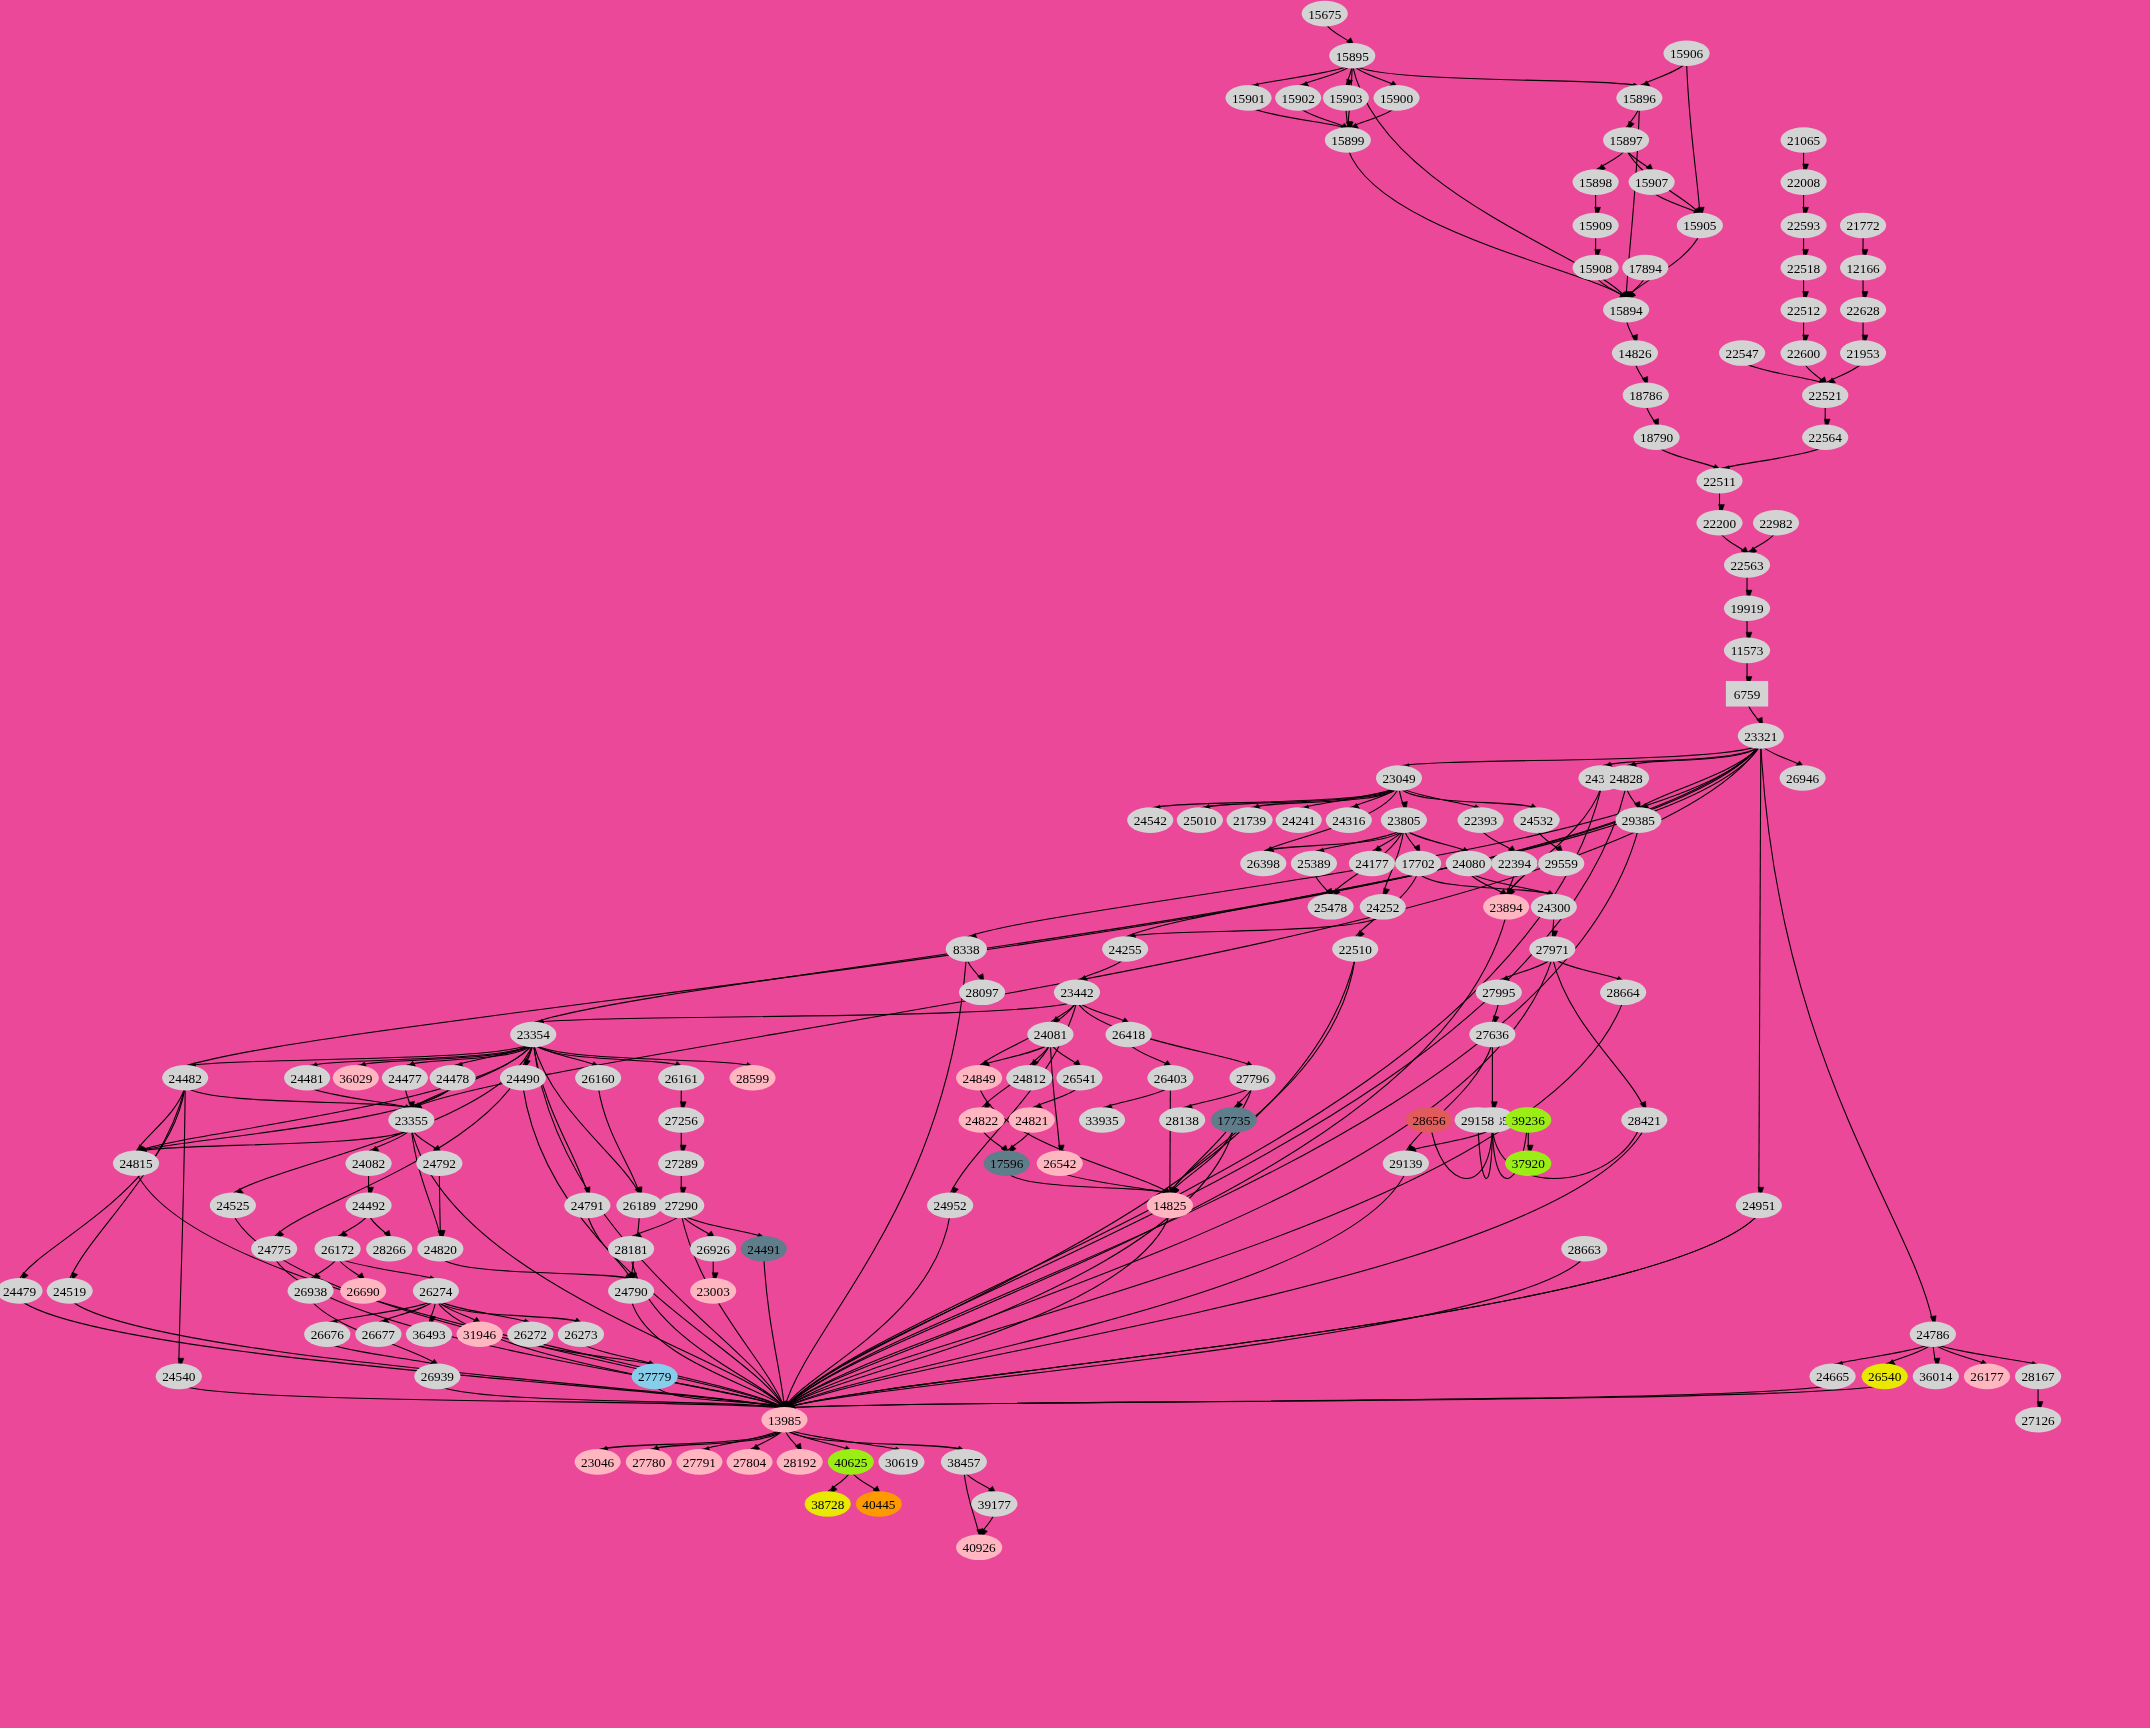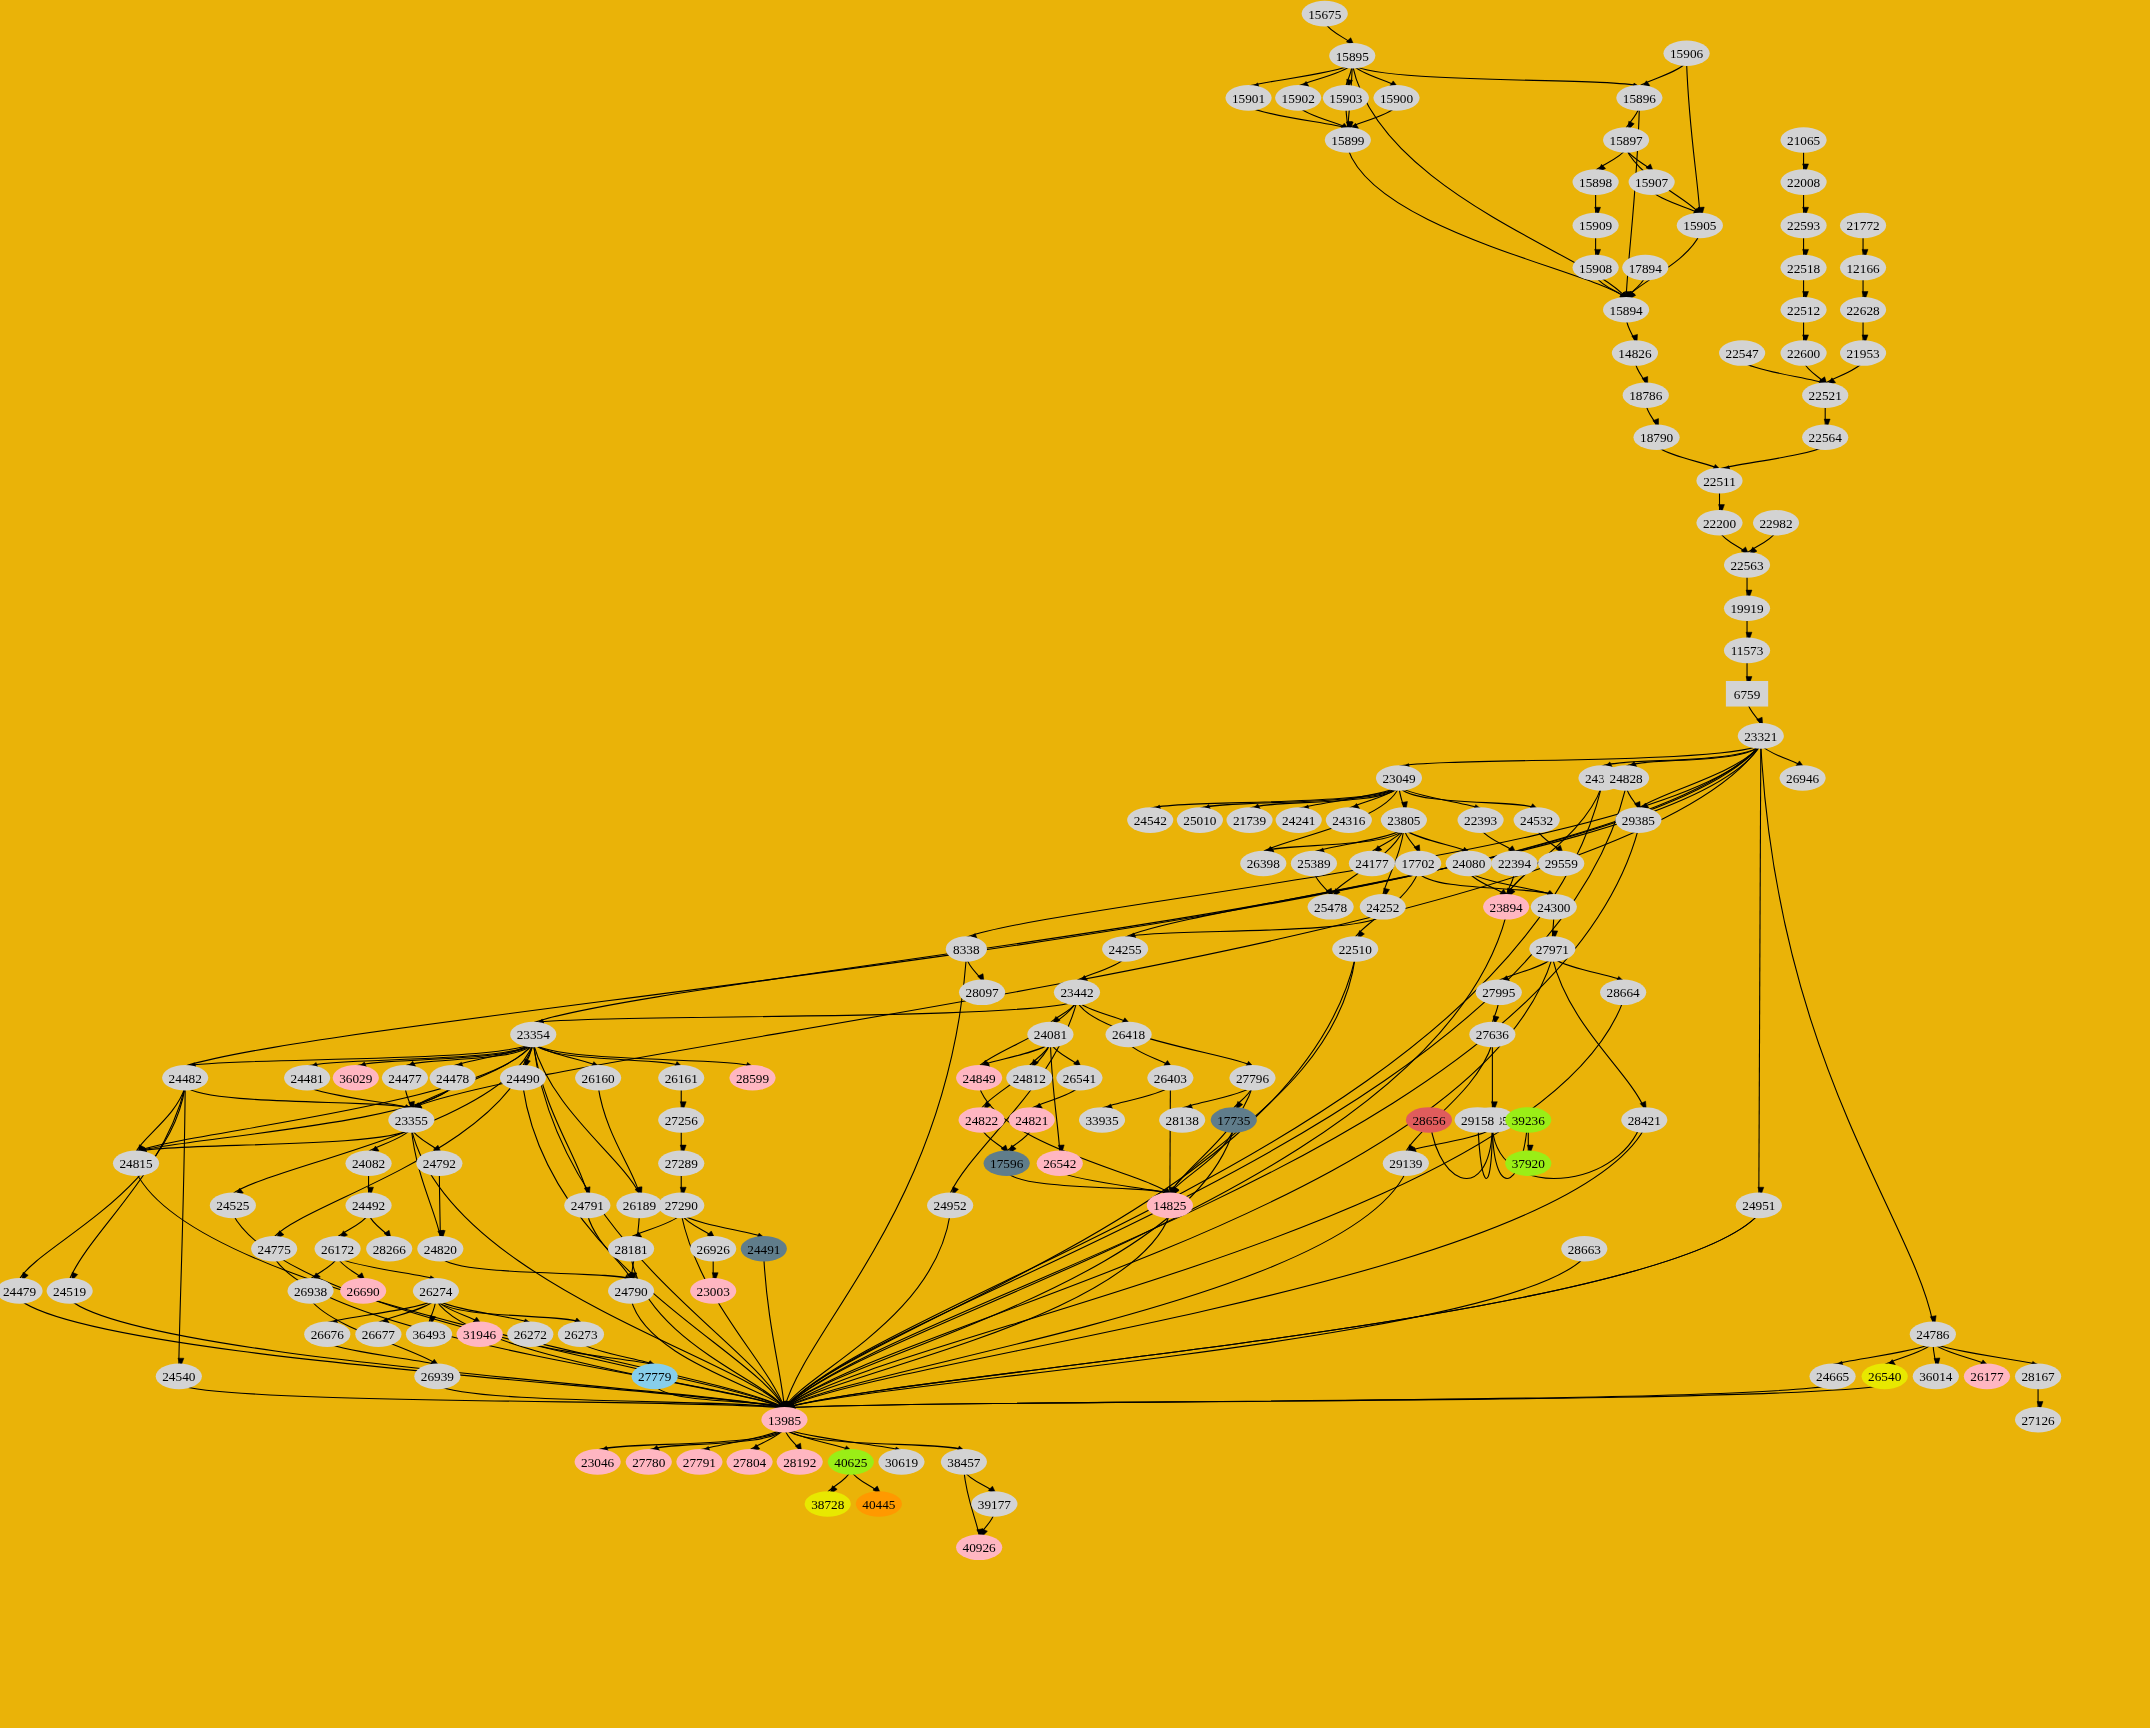--- a/index.html
+++ b/index.html
@@ -1,17 +1,17 @@
 <!DOCTYPE html>
 <html style="font-size:7.9px"><head>
 <meta charset="utf-8">
 <style>
   html, body { margin:0; padding:0; background:#ffffff; }
   body { font-family: "Liberation Serif", "DejaVu Serif", serif; }
-  #graph-wrap { position:relative; width:2151px; height:1728px; background:#eab308; overflow:hidden; }
+  #graph-wrap { position:relative; width:2151px; height:1728px; background:#ec4899; overflow:hidden; }
   svg#graph { display:block; width:2151px; height:1728px; }
   .node-shape { stroke:#000000; stroke-width:0; }
   .node-label { font-family:"Liberation Serif","DejaVu Serif",serif; font-size:27px; fill:#000; text-anchor:middle; dominant-baseline:central; }
   .edge { fill:none; stroke:#000000; stroke-width:2.2px; }
   .arrowhead { fill:#000000; stroke:#000000; stroke-width:1px; }
 </style>
 </head>
 <body>
 
 <div id="graph-wrap">

